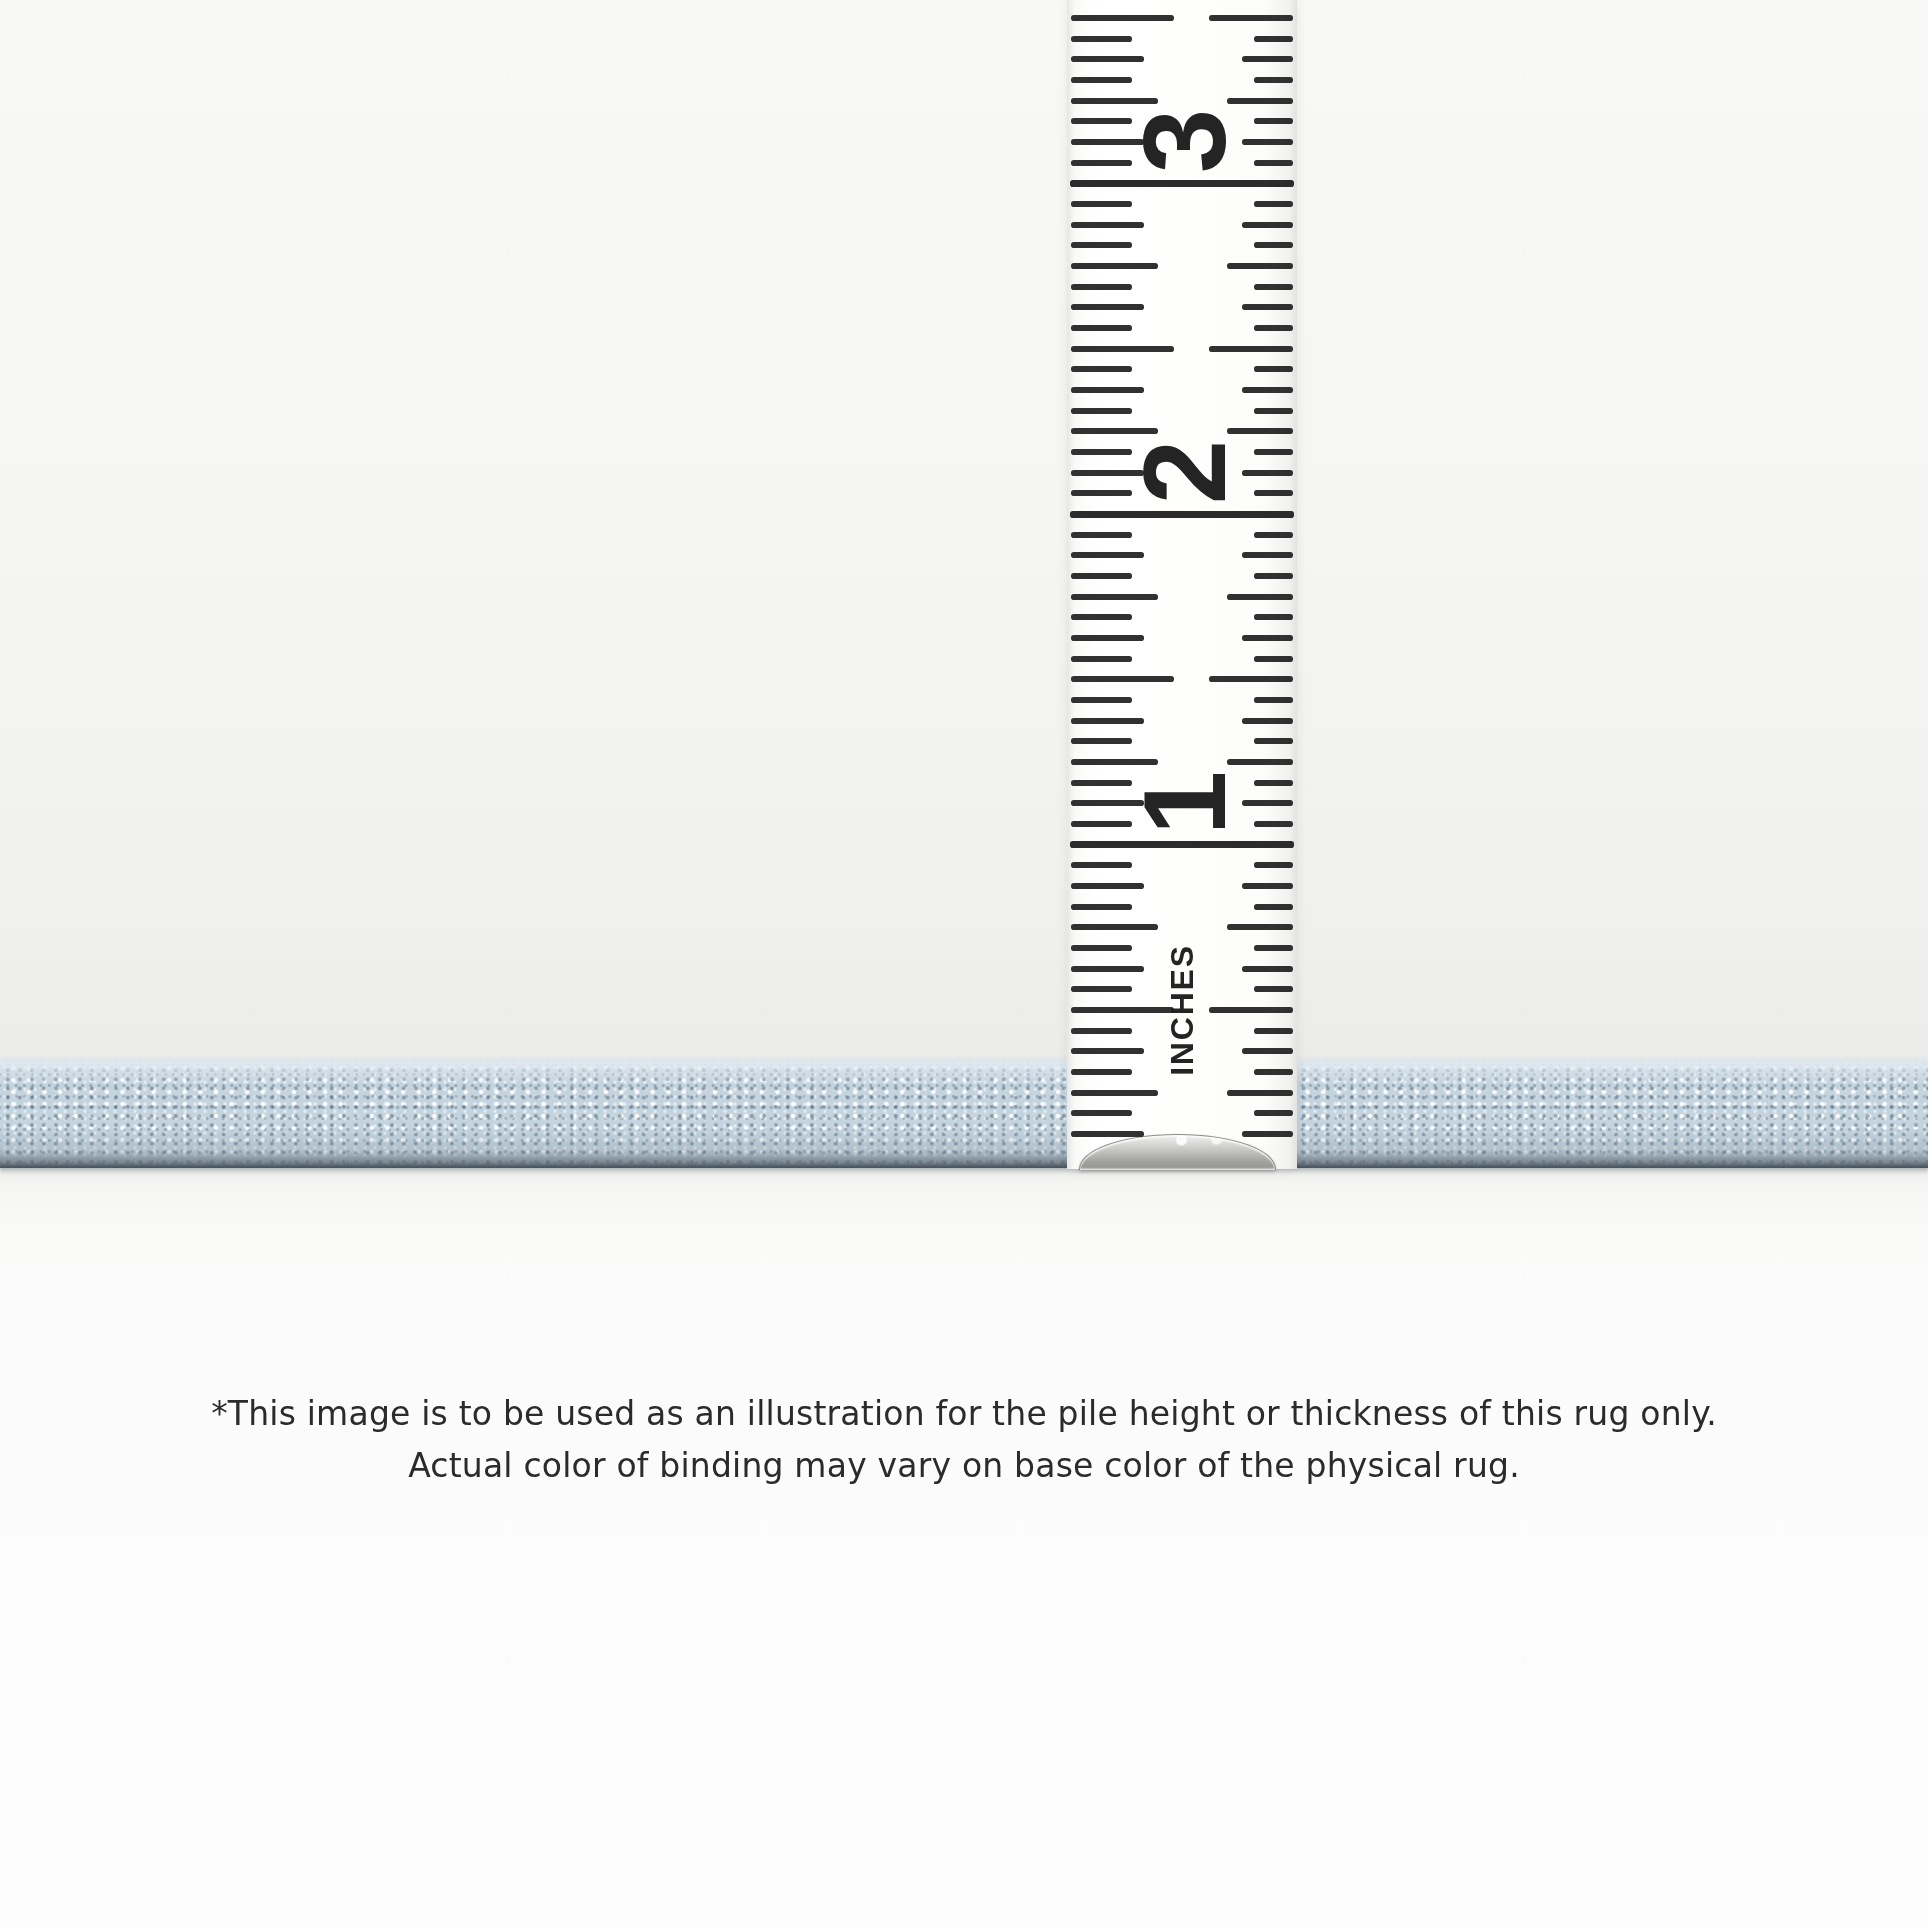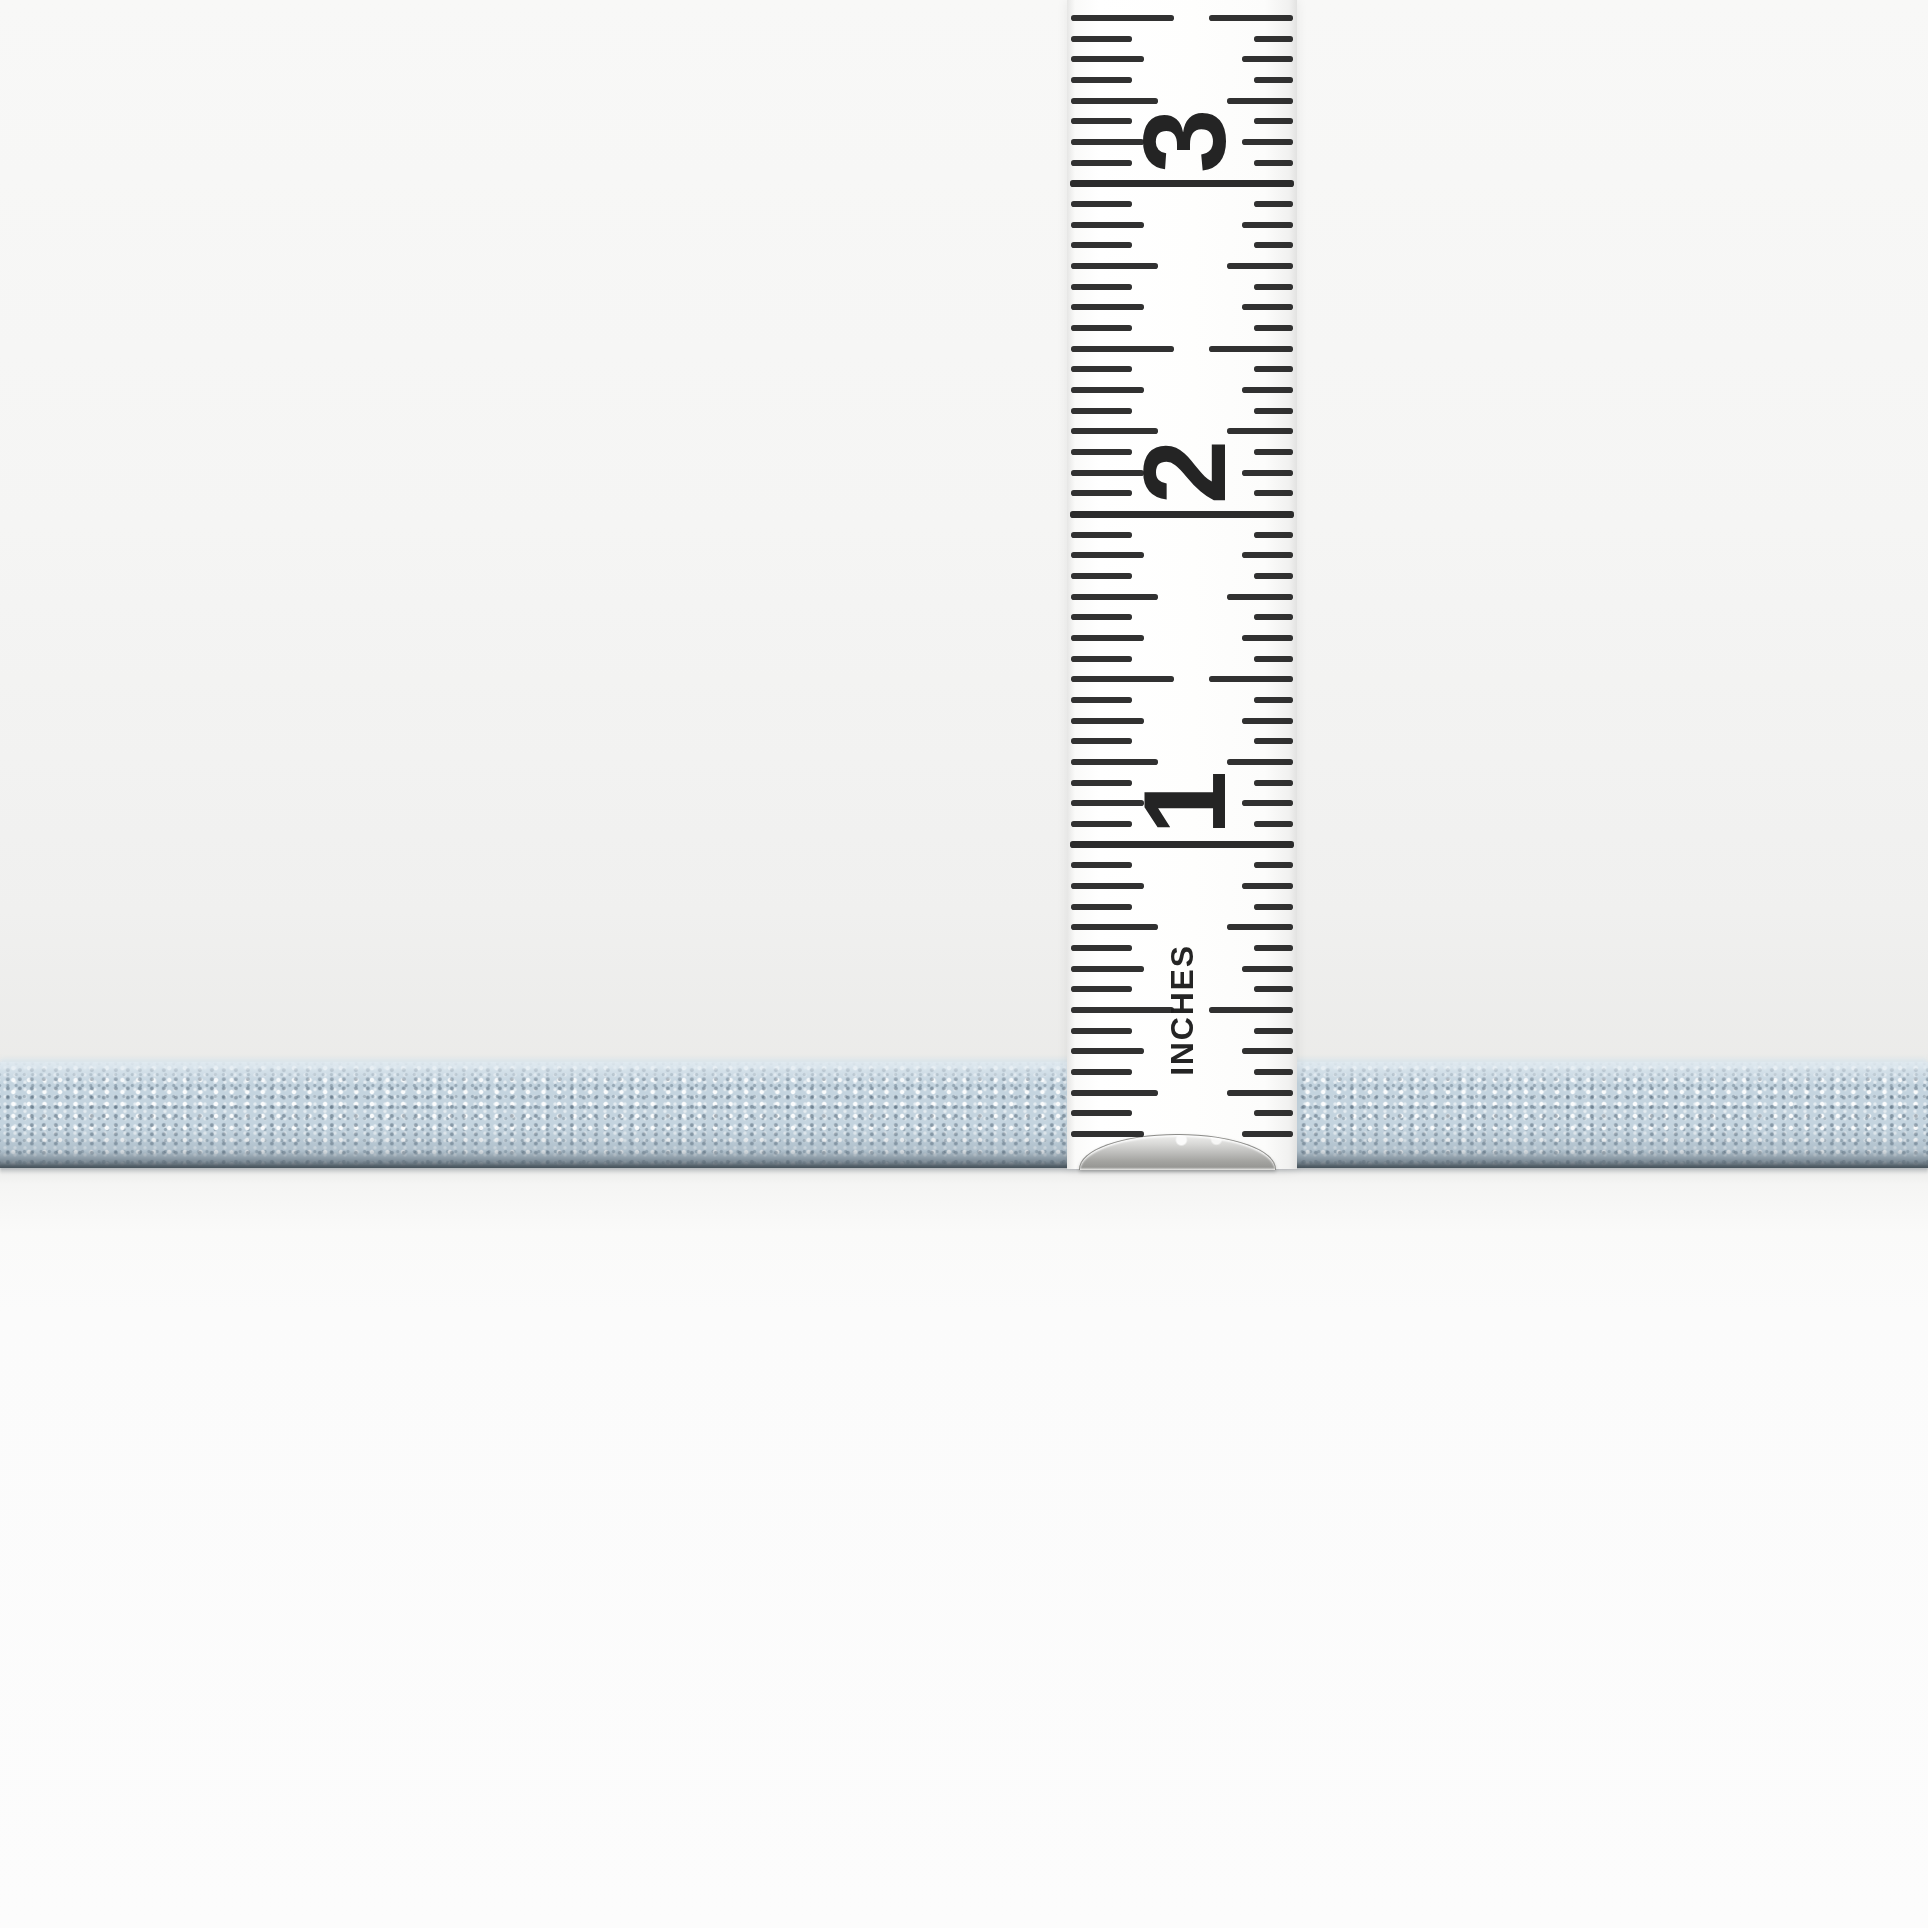--- a/index.html
+++ b/index.html
@@ -205,16 +205,18 @@
       <div class="tick" style="top: 36px; left: 3.7px; width: 61px;"></div>
       <div class="tick" style="top: 36px; right: 3.7px; width: 39px;"></div>
       <div class="tick" style="top: 15px; left: 3.7px; width: 103px;"></div>
       <div class="tick" style="top: 15px; right: 3.7px; width: 84px;"></div>
       <div class="inch-number" style="left: 118px; top: 803px;">1</div>
       <div class="inch-number" style="left: 118px; top: 472px;">2</div>
       <div class="inch-number" style="left: 118px; top: 141px;">3</div>
     </div>
 
   <div class="disclaimer">
+    <div>*This image is to be used as an illustration for the pile height or thickness of this rug only.</div>
+    <div>Actual color of binding may vary on base color of the physical rug.</div>
   </div>
 
 </div>
 
 
 </body></html>

